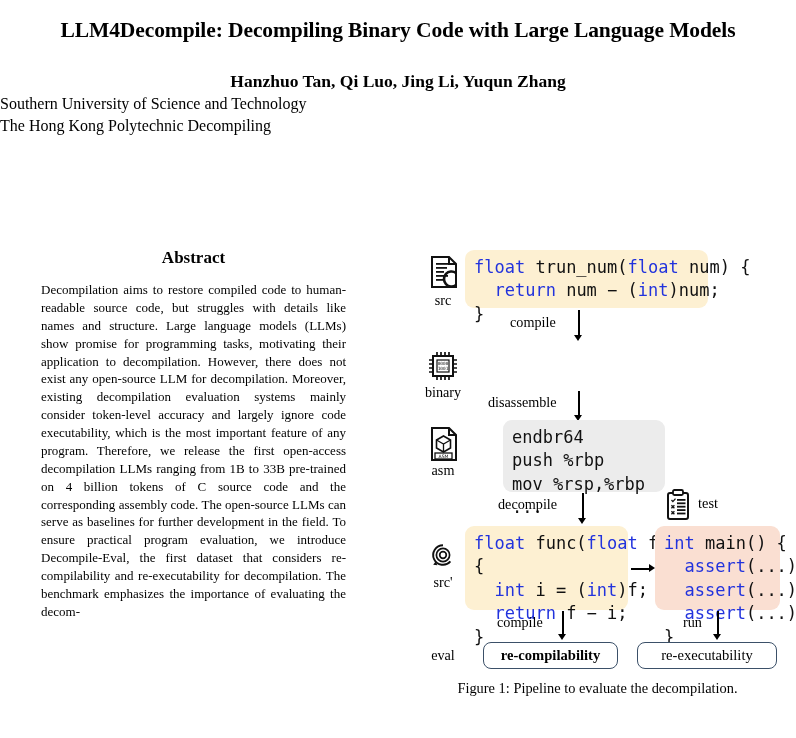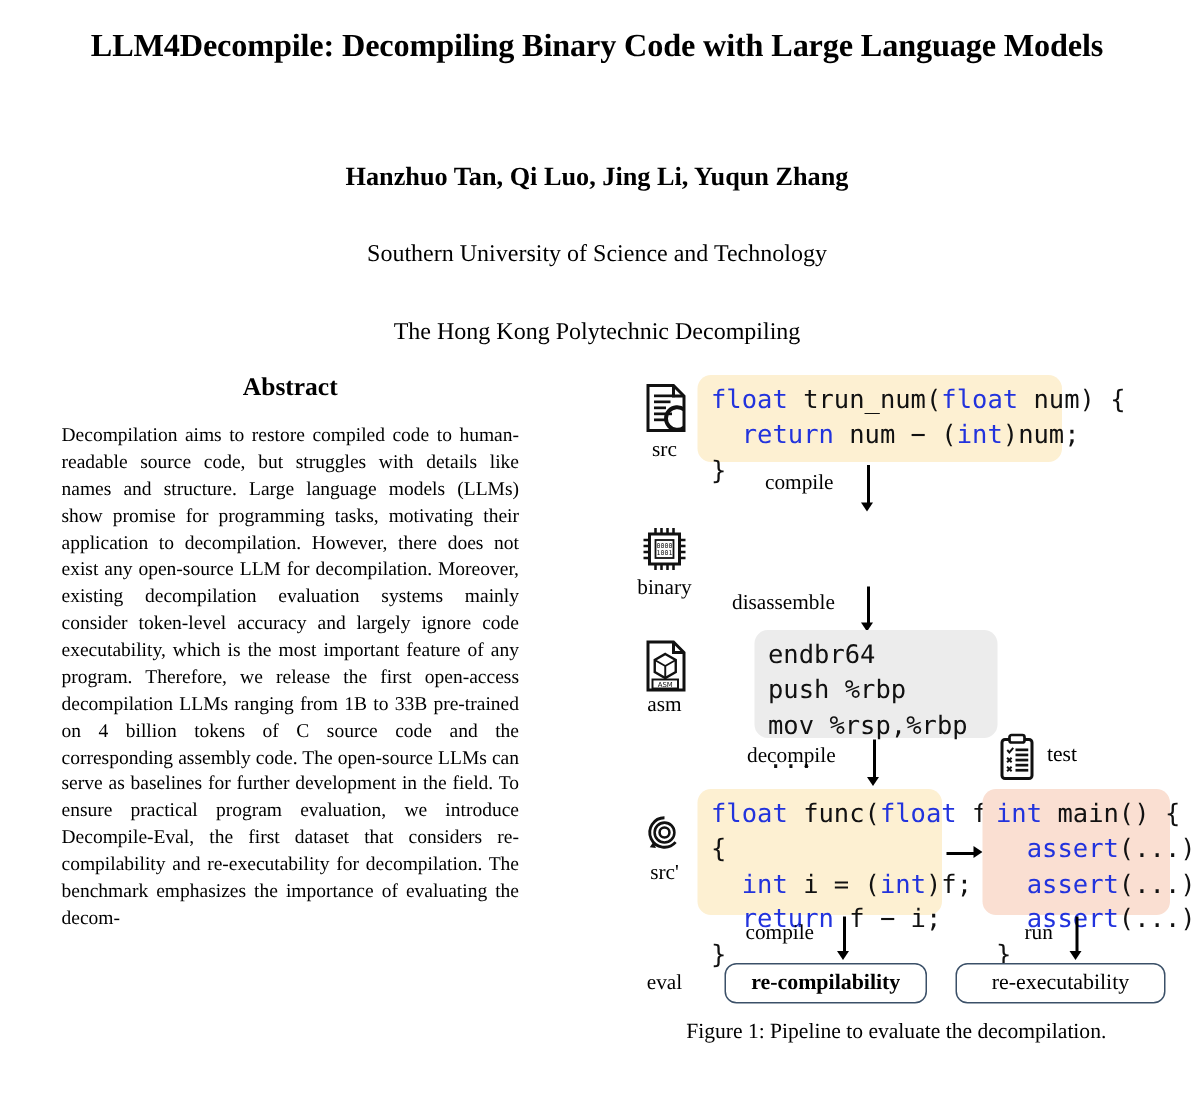--- a/index.html
+++ b/index.html
@@ -19,28 +19,26 @@
     font-size:21.5px;
     font-weight:bold;
     letter-spacing:-0.1px;
     padding:18px 14px 0 14px;
     line-height:1.2;
   }
   .authors {
     text-align:center;
     font-size:17.5px;
     font-weight:bold;
-    margin-top:62px;
+    margin-top:26px;
     line-height:1.32;
   }
   .affil {
-    text-align:center;
     font-size:16px;
     line-height:1.36;
-    margin-top:30px;
   }
 
   
   .cols { position:absolute; top:248px; left:0; width:796px; height:490px; }
   .col-left { position:absolute; left:41px; top:0; width:305px; }
   .col-right { position:absolute; left:415px; top:0; width:365px; }
 
   .abstract-head {
     text-align:center;
     font-size:17px;

